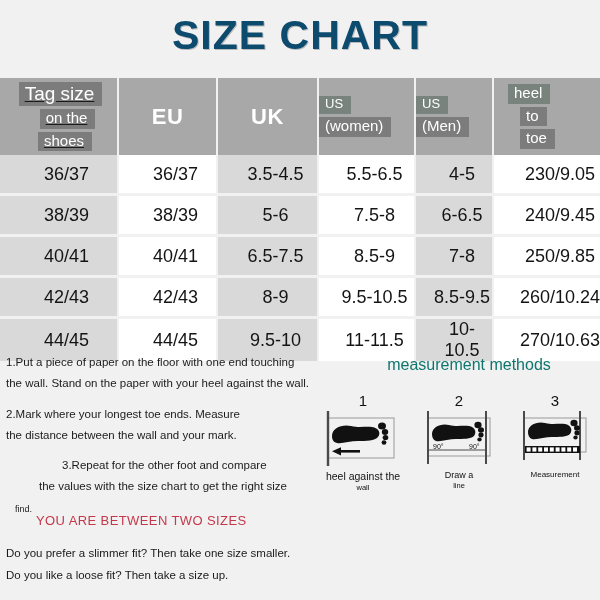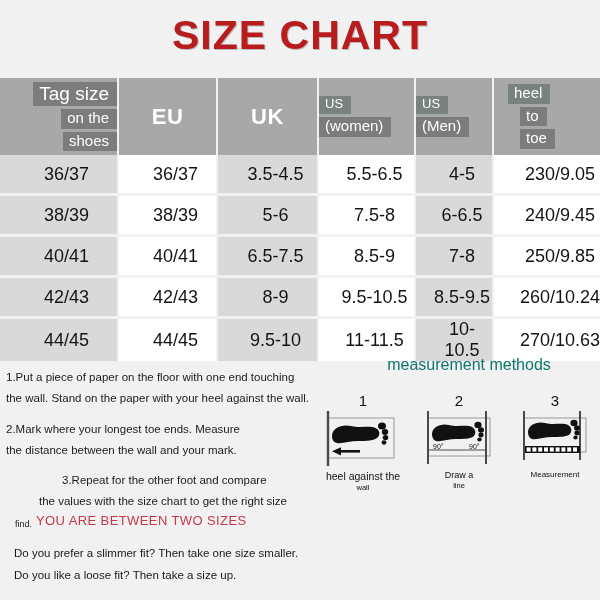--- a/index.html
+++ b/index.html
@@ -12,21 +12,21 @@
     position:relative;
   }
   .page{position:relative;width:600px;height:600px;background:#f1f1f1;}
 
   
   .title{
     position:absolute;left:0;top:12px;width:600px;
     text-align:center;
     font-size:41px;font-weight:bold;
     letter-spacing:1px;
-    color:#b91c1c;
+    color:#0c4a6e;
     font-family:"Liberation Sans", sans-serif;
     text-shadow:1px 1px 0 rgba(120,120,120,.45);
   }
 
   
   .table{
     position:absolute;left:0;top:78px;width:600px;
     border-collapse:collapse;
     table-layout:fixed;
   }
@@ -50,40 +50,40 @@
     background:#7c7c7c;
     padding:1px 8px 2px 6px;
     line-height:1.12;
     white-space:nowrap;
   }
   .chip.green{background:#77837c;}
   .chip.big{font-size:19px;}
   .chip.mid{font-size:15px;}
   .chip.sm{font-size:13px;}
   .stack{display:flex;flex-direction:column;align-items:flex-start;gap:3px;}
-  .stack.left{align-items:flex-end;padding-left:4px;}
+  .stack.left{align-items:center;padding-left:4px;text-decoration:underline;}
   .stack.l2{align-items:flex-start;padding-left:14px;}
 
   .brow td{
     height:38px;
     text-align:center;
     vertical-align:middle;
     font-size:18px;
     color:#141414;
     border-bottom:3px solid #f1f1f1;
     border-right:2px solid #f1f1f1;
     background:#ffffff;
     padding-left:16px;
   }
   .brow td:last-child{border-right:none;}
   .brow td.shade{background:#d9d9d9;}
 
   
   .instr{
-    position:absolute;left:6px;top:367px;width:330px;
+    position:absolute;left:6px;top:352px;width:330px;
     font-size:11.5px;line-height:1.85;color:#1b1b1b;
   }
   .instr p{margin:0 0 9px 0;}
   .ind1{padding-left:56px;}
   .ind2{padding-left:33px;}
   .tiny{font-size:9px;padding-left:9px;}
 
   
   .mm-title{
     position:absolute;left:340px;top:356px;width:258px;
@@ -107,21 +107,21 @@
   .cap-c{font-size:7.5px;line-height:1.25;}
 
   
   .between{
     position:absolute;left:0;top:513px;width:600px;
     padding-left:36px;box-sizing:border-box;
     font-size:13px;letter-spacing:.4px;
     color:#c4384a;
   }
   .bfit{
-    position:absolute;left:6px;font-size:11.5px;color:#191919;margin-left:8px;
+    position:absolute;left:6px;font-size:11.5px;color:#191919;
   }
   .bfit.f1{top:547px;}
   .bfit.f2{top:569px;}
 </style>
 </head>
 <body>
 
 <div class="page">
 
   <div class="title">SIZE CHART</div>

